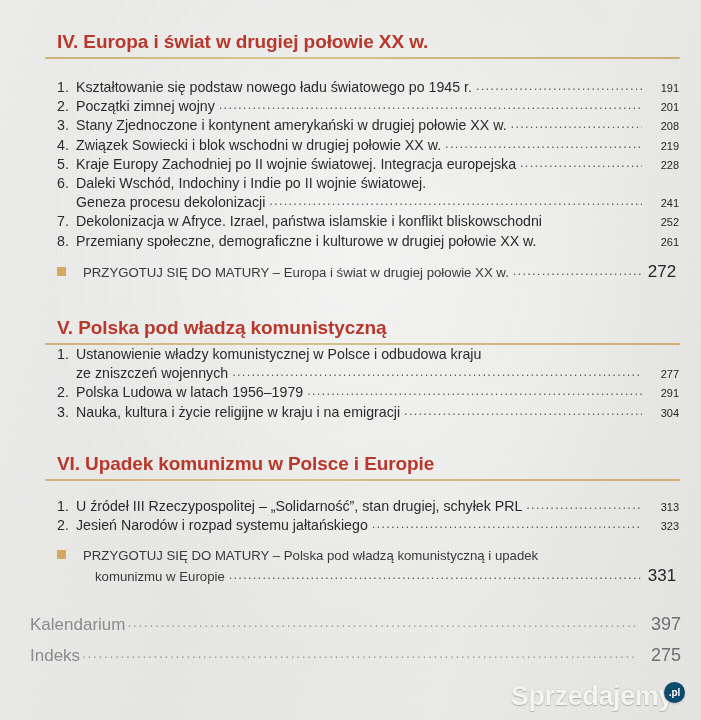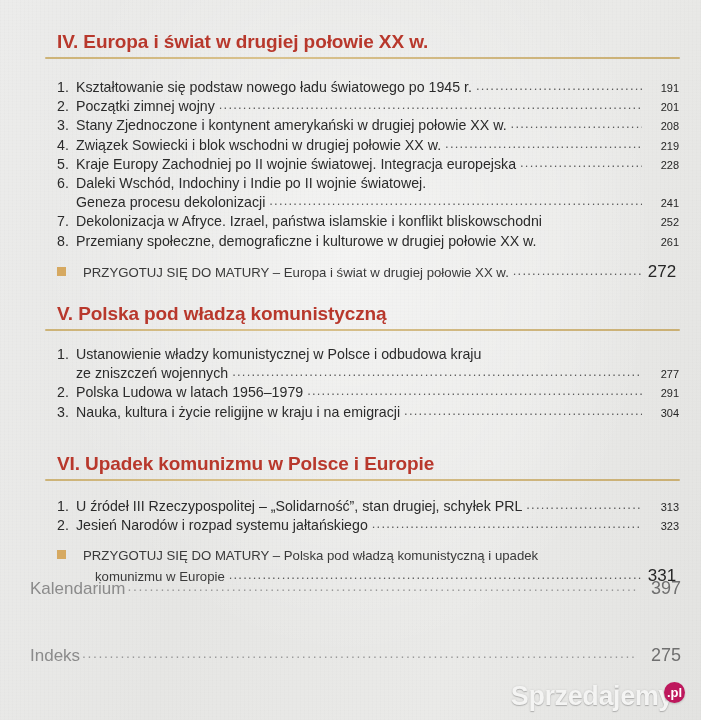--- a/index.html
+++ b/index.html
@@ -203,23 +203,23 @@
     font-size: 27px;
     font-weight: bold;
     color: #f4f4f3;
     letter-spacing: -0.4px;
     text-shadow: 0 1px 1px rgba(90,90,90,.35), 0 0 2px rgba(140,140,140,.30);
   }
   .watermark .wm-badge {
     width: 21px;
     height: 21px;
     border-radius: 50%;
-    background: #be185d;
+    background: #0c4a6e;
     color: #ffffff;
-    font-size: 13px;
+    font-size: 10px;
     font-weight: bold;
     display: flex;
     align-items: center;
     justify-content: center;
     margin-left: -9px;
     margin-top: 1px;
     box-shadow: 0 1px 2px rgba(0,0,0,.18);
   }
 </style>
 </head>
@@ -285,21 +285,21 @@
       <span class="txt">Przemiany społeczne, demograficzne i kulturowe w drugiej połowie XX w.</span>
       <span class="leader none"></span>
       <span class="pg">261</span>
     </div>
     <div class="matura" style="top: 262.8px;">
       <span class="bullet"></span>
       <span class="txt">PRZYGOTUJ SIĘ DO MATURY – Europa i świat w drugiej połowie XX w.</span>
       <span class="leader"></span>
       <span class="pg">272</span>
     </div>
-    <div class="section" style="top: 303px;">
+    <div class="section" style="top: 317px;">
       <div class="sec-head">V. Polska pod władzą komunistyczną</div>
       <div class="sec-rule"></div>
     </div>
     <div class="entry" style="top: 345px;">
       <span class="num">1.</span>
       <span class="txt">Ustanowienie władzy komunistycznej w Polsce i odbudowa kraju</span>
       <span class="leader none"></span>
       <span class="pg"></span>
     </div>
     <div class="entry cont" style="top: 364.2px;">
@@ -339,21 +339,21 @@
       <span class="bullet"></span>
       <span class="txt">PRZYGOTUJ SIĘ DO MATURY – Polska pod władzą komunistyczną i upadek</span>
       <span class="leader none"></span>
       <span class="pg"></span>
     </div>
     <div class="matura cont" style="top: 566.6px; margin-left: 12px;">
       <span class="txt">komunizmu w Europie</span>
       <span class="leader"></span>
       <span class="pg">331</span>
     </div>
-    <div class="back" style="top: 577px;">
+    <div class="back" style="top: 613px;">
       <span class="txt">Kalendarium</span>
       <span class="leader"></span>
       <span class="pg">397</span>
     </div>
     <div class="back" style="top: 644px;">
       <span class="txt">Indeks</span>
       <span class="leader"></span>
       <span class="pg">275</span>
     </div>
   </div>

